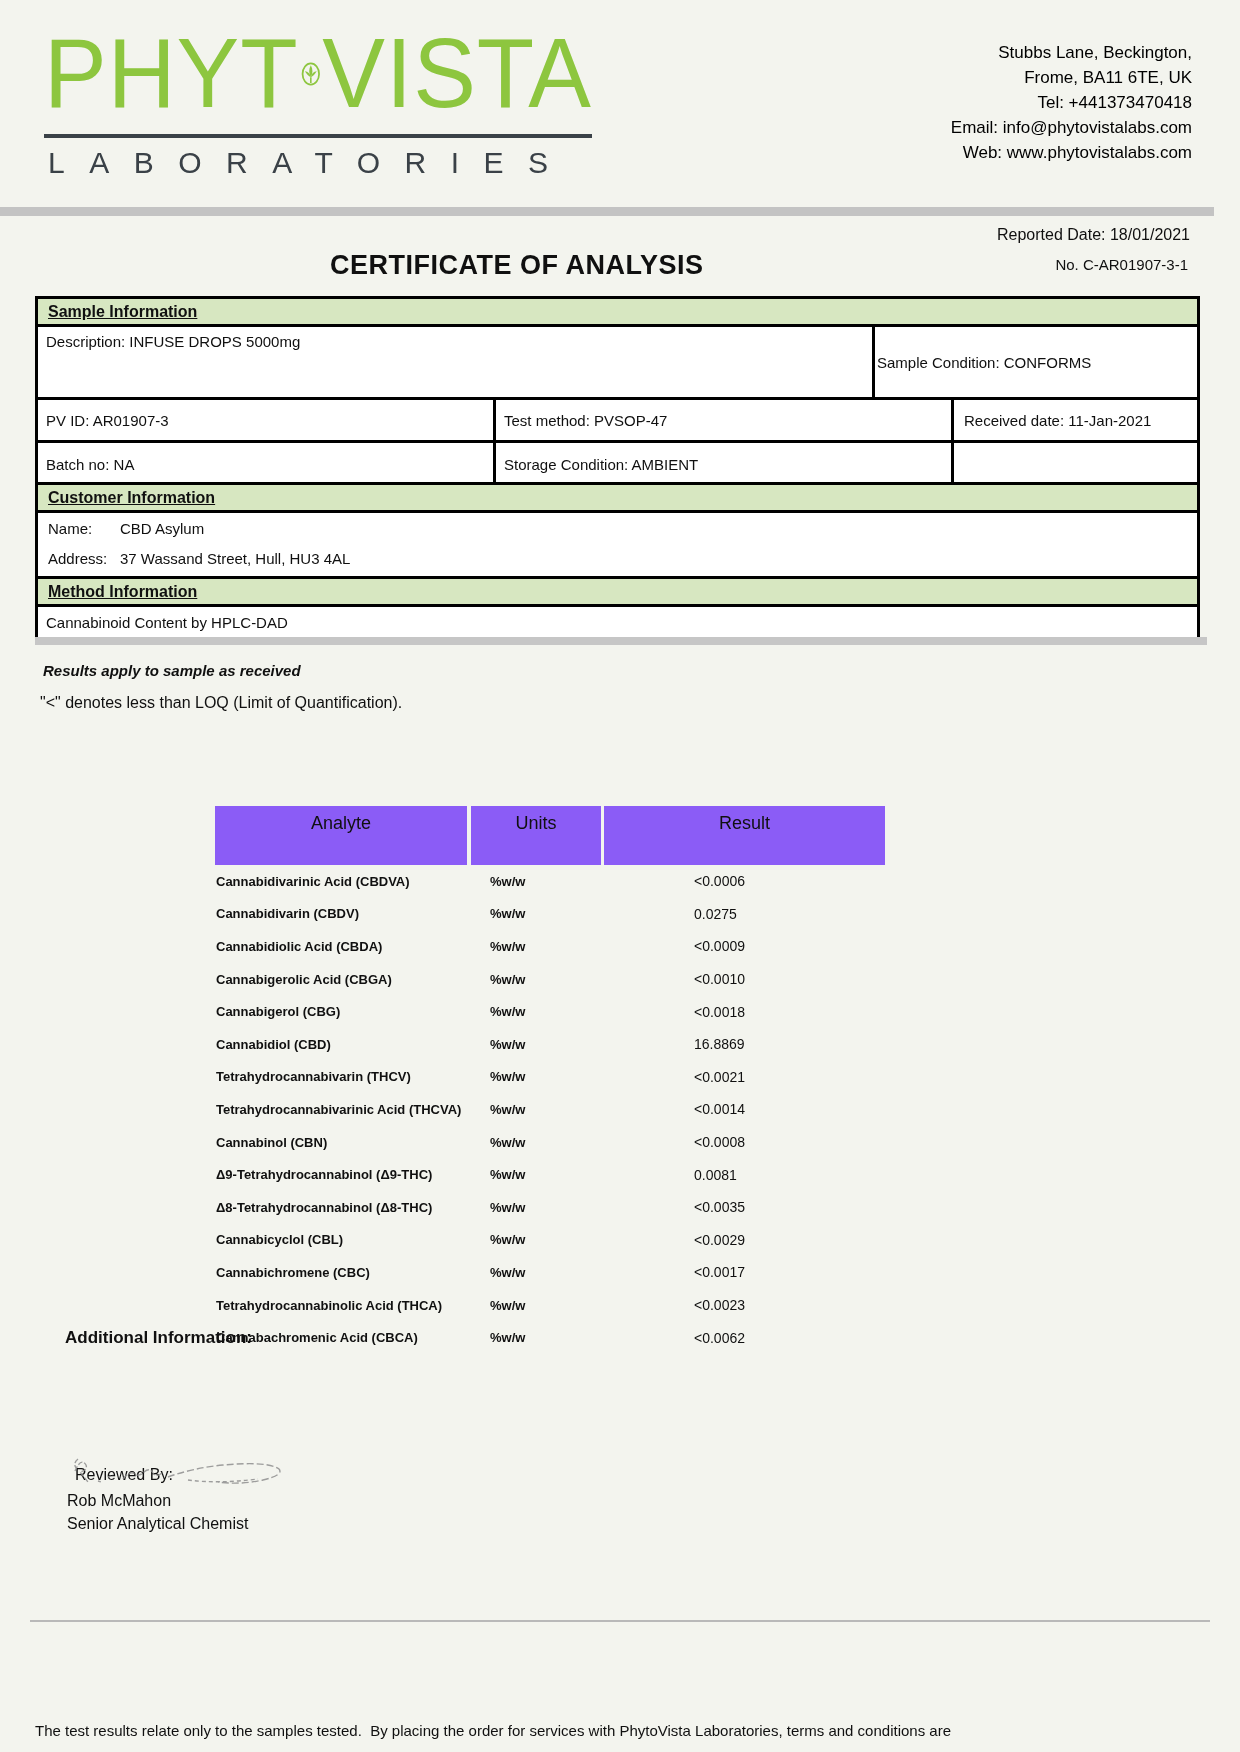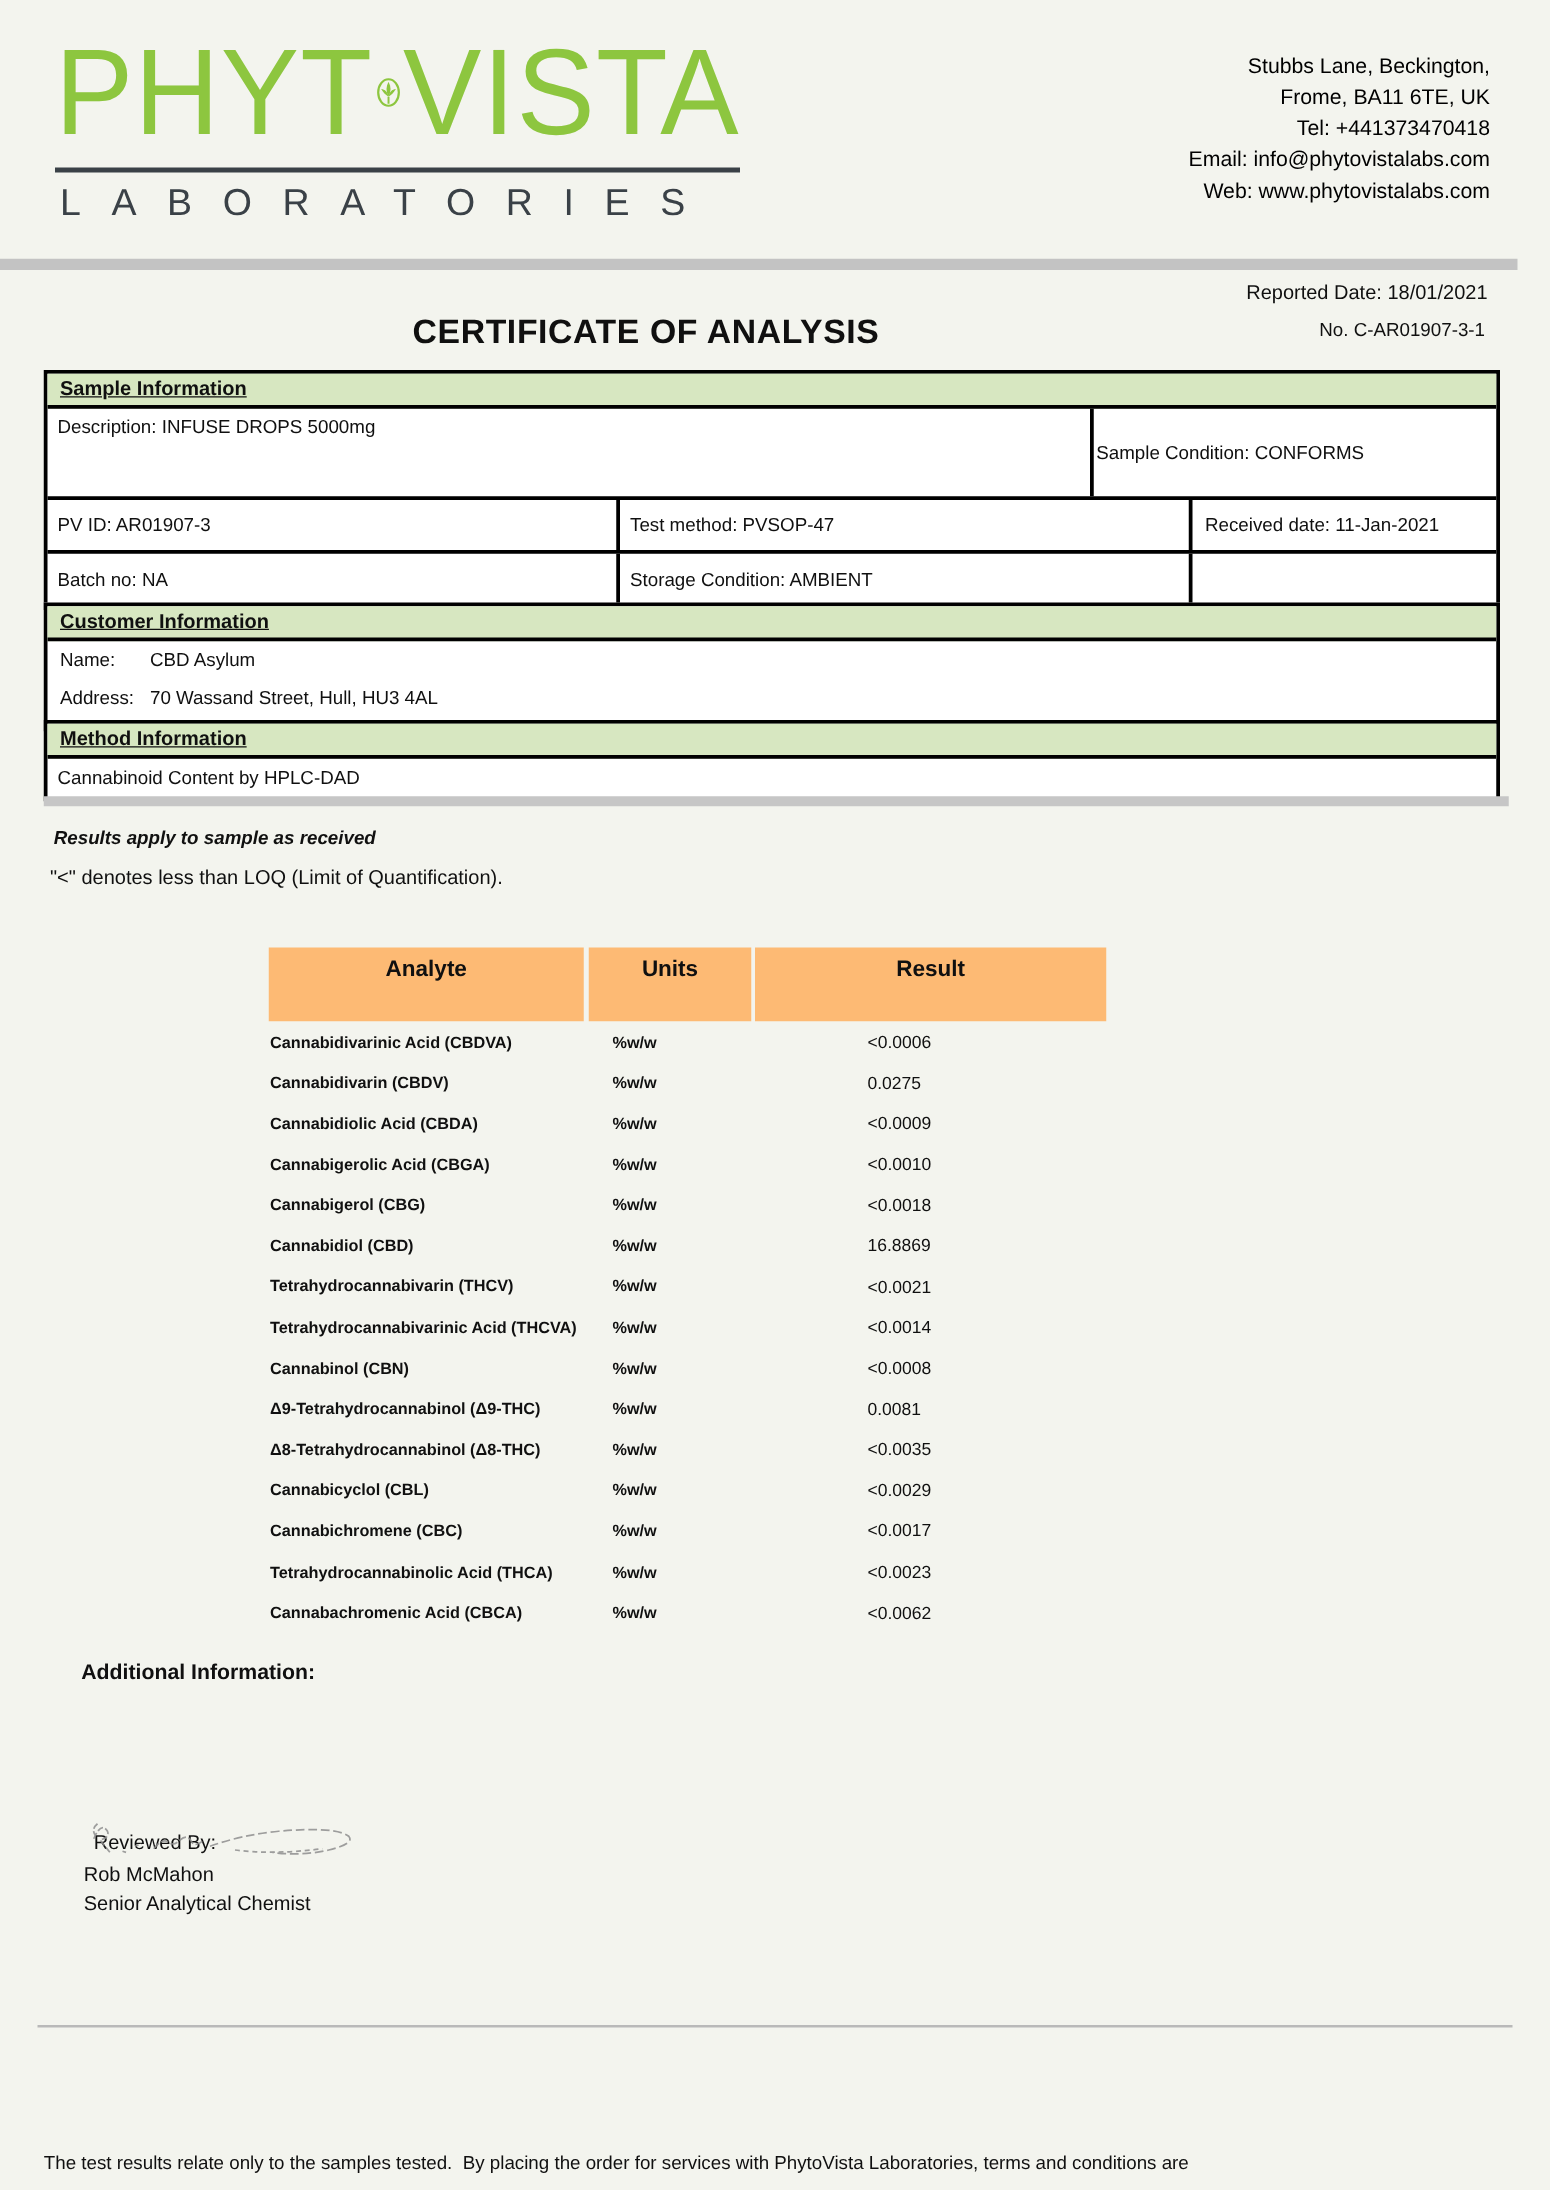--- a/index.html
+++ b/index.html
@@ -58,22 +58,22 @@
   #method-section { top:576px; }
   .method-box { height:31px; display:flex; align-items:center; padding-left:8px; font-size:15px; }
 
   
   .note-italic { position:absolute; top:662px; left:43px; font-size:15px; font-weight:bold; font-style:italic; }
   .note-loq    { position:absolute; top:694px; left:40px; font-size:16px; }
 
   
   .rtable { position:absolute; top:758px; left:215px; width:670px; }
   .rt-head { display:flex; }
-  .rt-h { background:#fdba74; height:59px; text-align:center; font-weight:bold;
-          font-size:18px; padding-top:7px; box-sizing:border-box; }
+  .rt-h { background:#8b5cf6; height:59px; text-align:center; font-weight:normal;
+          font-size:18px; padding-top:7px; box-sizing:border-box;margin-top:48px; }
   .rt-h1 { width:252px; margin-right:4px; }
   .rt-h2 { width:130px; margin-right:3px; }
   .rt-h3 { flex:1; }
   .rt-row { display:flex; align-items:center; height:32.6px; }
   .rt-c1 { width:256px; font-weight:bold; font-size:13px; box-sizing:border-box; padding-left:1px; }
   .rt-c2 { width:133px; font-weight:bold; font-size:13px; box-sizing:border-box; padding-left:19px; }
   .rt-c3 { flex:1; font-size:14px; box-sizing:border-box; padding-left:90px; }
 
   .additional { position:absolute; top:1328px; left:65px; font-size:17px; font-weight:bold; }
 
@@ -143,21 +143,21 @@
     <div class="sec-bar">
       <span class="ul">Customer Information</span>
     </div>
     <div class="cust-box">
       <div class="cust-line">
         <span class="cust-label">Name:</span>
         <span>CBD Asylum</span>
       </div>
       <div class="cust-line">
         <span class="cust-label">Address:</span>
-        <span>70 Wassand Street, Hull, HU3 4AL</span>
+        <span>37 Wassand Street, Hull, HU3 4AL</span>
       </div>
     </div>
   </div>
 
   <div class="section" id="method-section">
     <div class="sec-bar">
       <span class="ul">Method Information</span>
     </div>
     <div class="method-box">Cannabinoid Content by HPLC-DAD</div>
   </div>

